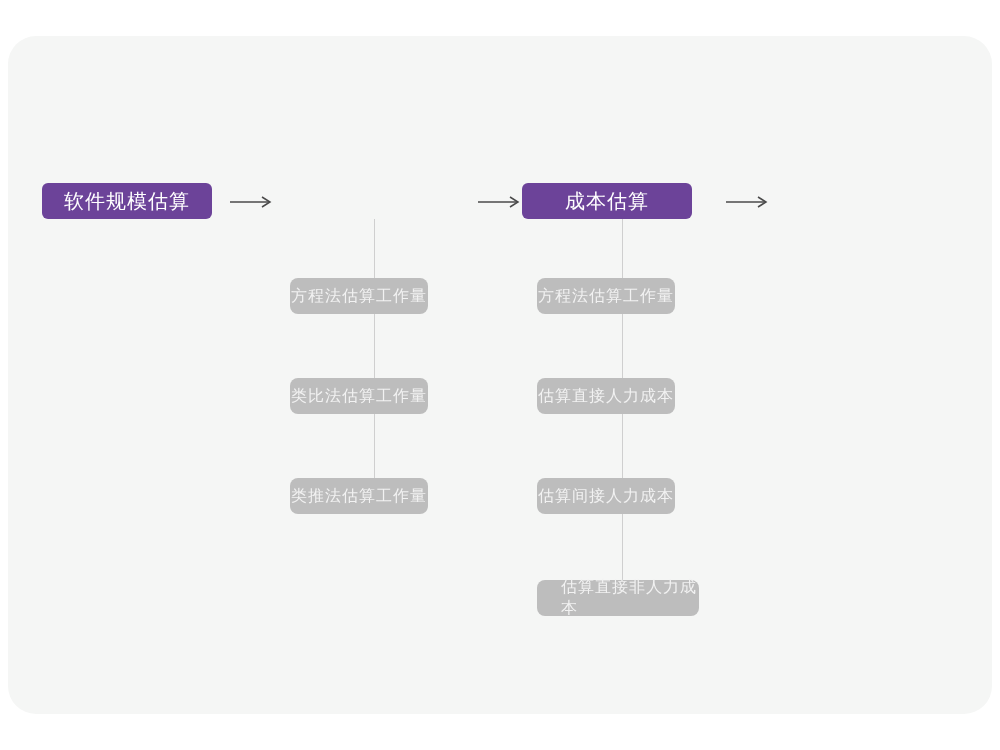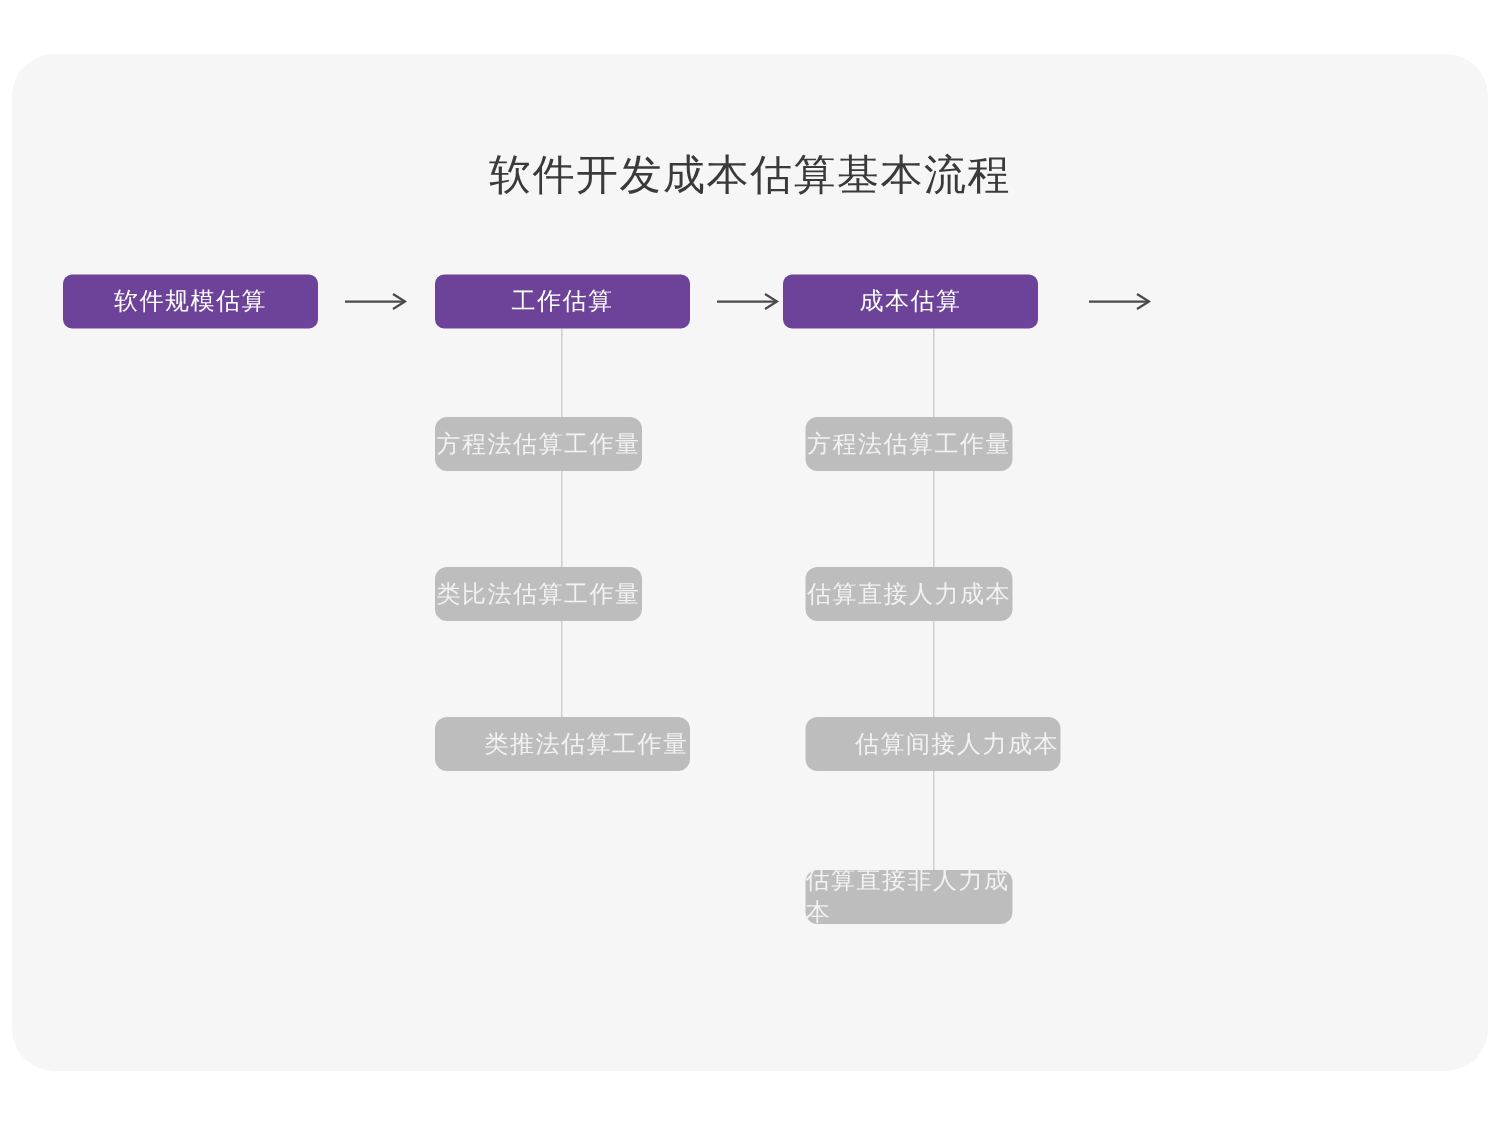--- a/index.html
+++ b/index.html
@@ -36,21 +36,21 @@
     color: var(--title-text, #3A3A3A);
   }
   .stage-box {
     position: absolute;
     top: 183px;
     width: 170px;
     height: 36px;
     background: var(--primary, #6C4399);
     border-radius: 6px;
     color: var(--box-text, #FFFFFF);
-    font-size: 16px;
+    font-size: 20px;
     display: flex;
     align-items: center;
     justify-content: center;
     letter-spacing: 1px;
     z-index: 2;
     text-align: center;
   }
   .stage-1 { left: 42px; }
   .stage-2 { left: 290px; }
   .stage-3 { left: 522px; }
@@ -85,45 +85,43 @@
     display: flex;
     align-items: center;
     justify-content: center;
     letter-spacing: 1px;
     z-index: 2;
   }
   .col-a { left: 290px; }
   .col-b { left: 537px; }
   .row-1 { top: 278px; }
   .row-2 { top: 378px; }
-  .row-3 { top: 478px; padding-left: 32px; }
-  .row-4 { top: 580px; }
+  .row-3 { top: 478px; }
+  .row-4 { top: 580px; padding-left: 24px; }
 </style>
 </head>
 <body>
 
 <div class="stage-wrap">
 
   <div class="card"></div>
 
-  <div class="diagram-title">软件开发成本估算基本流程</div>
 
   <div class="connector connector-a"></div>
   <div class="connector connector-b"></div>
 
   <div class="stage-box stage-1">软件规模估算</div>
 
   <div class="flow-arrow arrow-1">
     <svg width="44" height="12" viewBox="0 0 44 12">
       <line x1="1" y1="6" x2="40" y2="6" stroke="currentColor" stroke-width="1.5"></line>
       <polyline points="33,1 41,6 33,11" fill="none" stroke="currentColor" stroke-width="1.5"></polyline>
     </svg>
   </div>
 
-  <div class="stage-box stage-2">工作估算</div>
 
   <div class="flow-arrow arrow-2">
     <svg width="44" height="12" viewBox="0 0 44 12">
       <line x1="1" y1="6" x2="40" y2="6" stroke="currentColor" stroke-width="1.5"></line>
       <polyline points="33,1 41,6 33,11" fill="none" stroke="currentColor" stroke-width="1.5"></polyline>
     </svg>
   </div>
 
   <div class="stage-box stage-3">成本估算</div>
 

